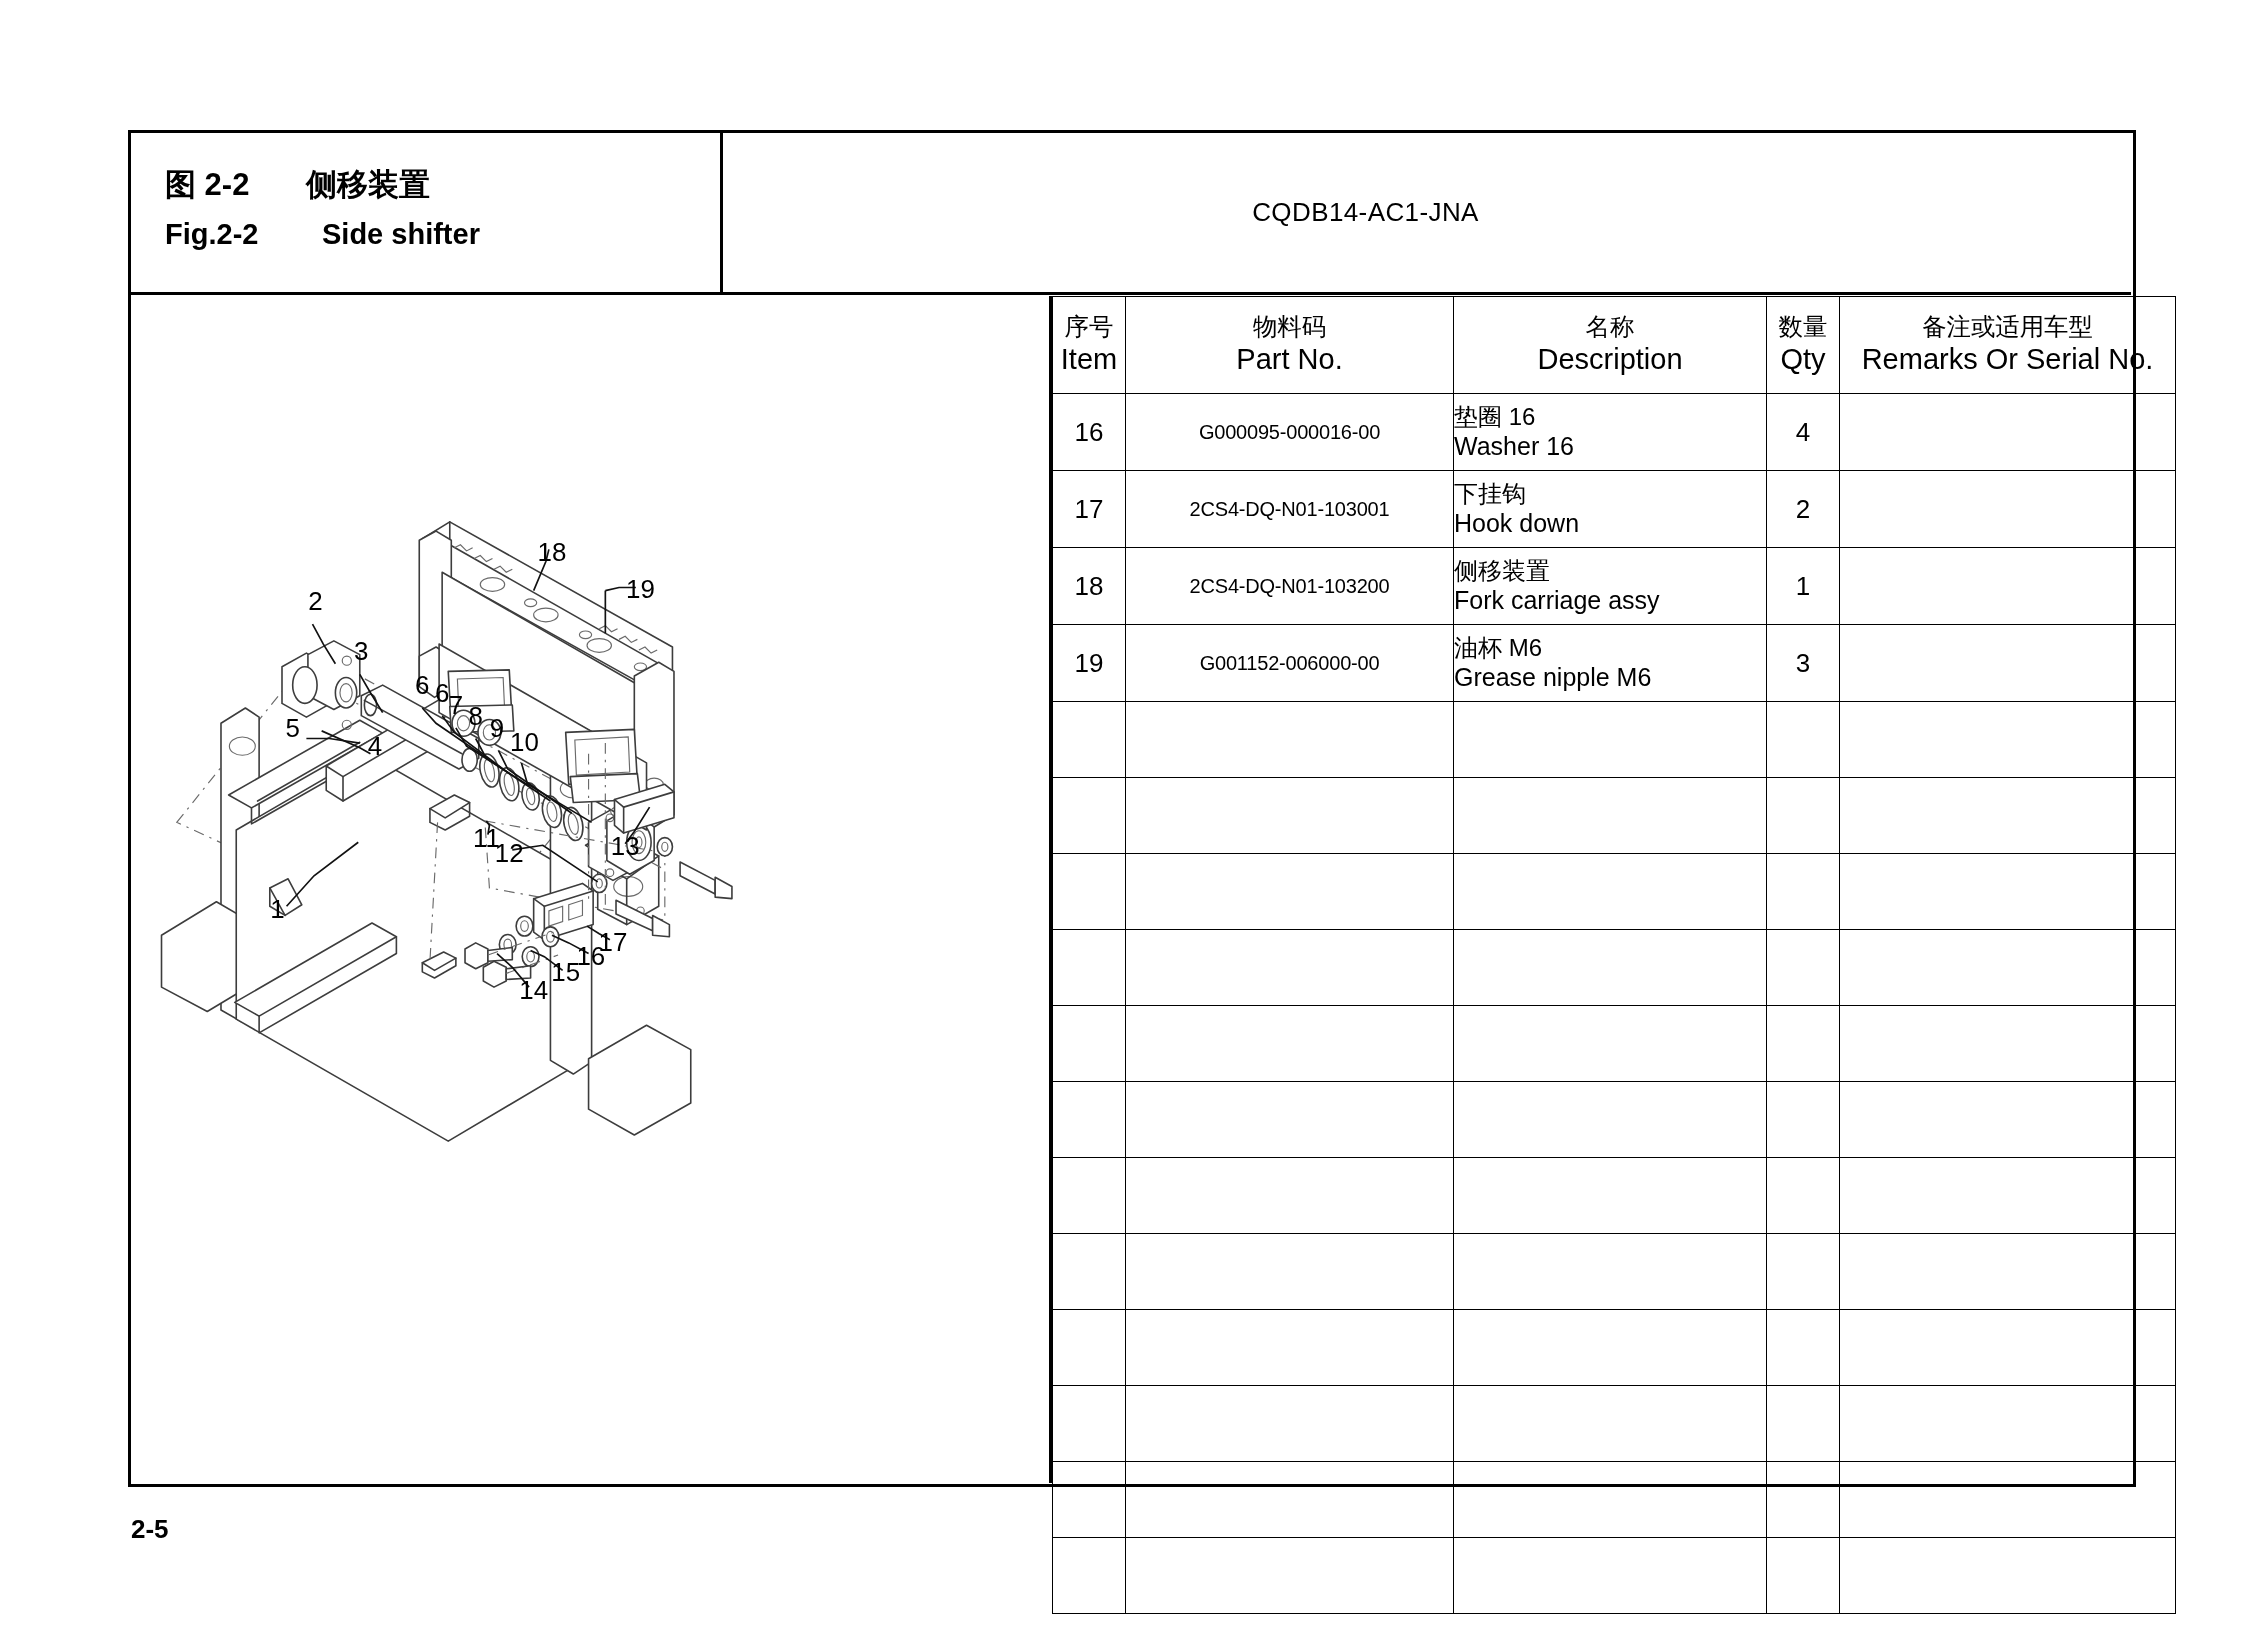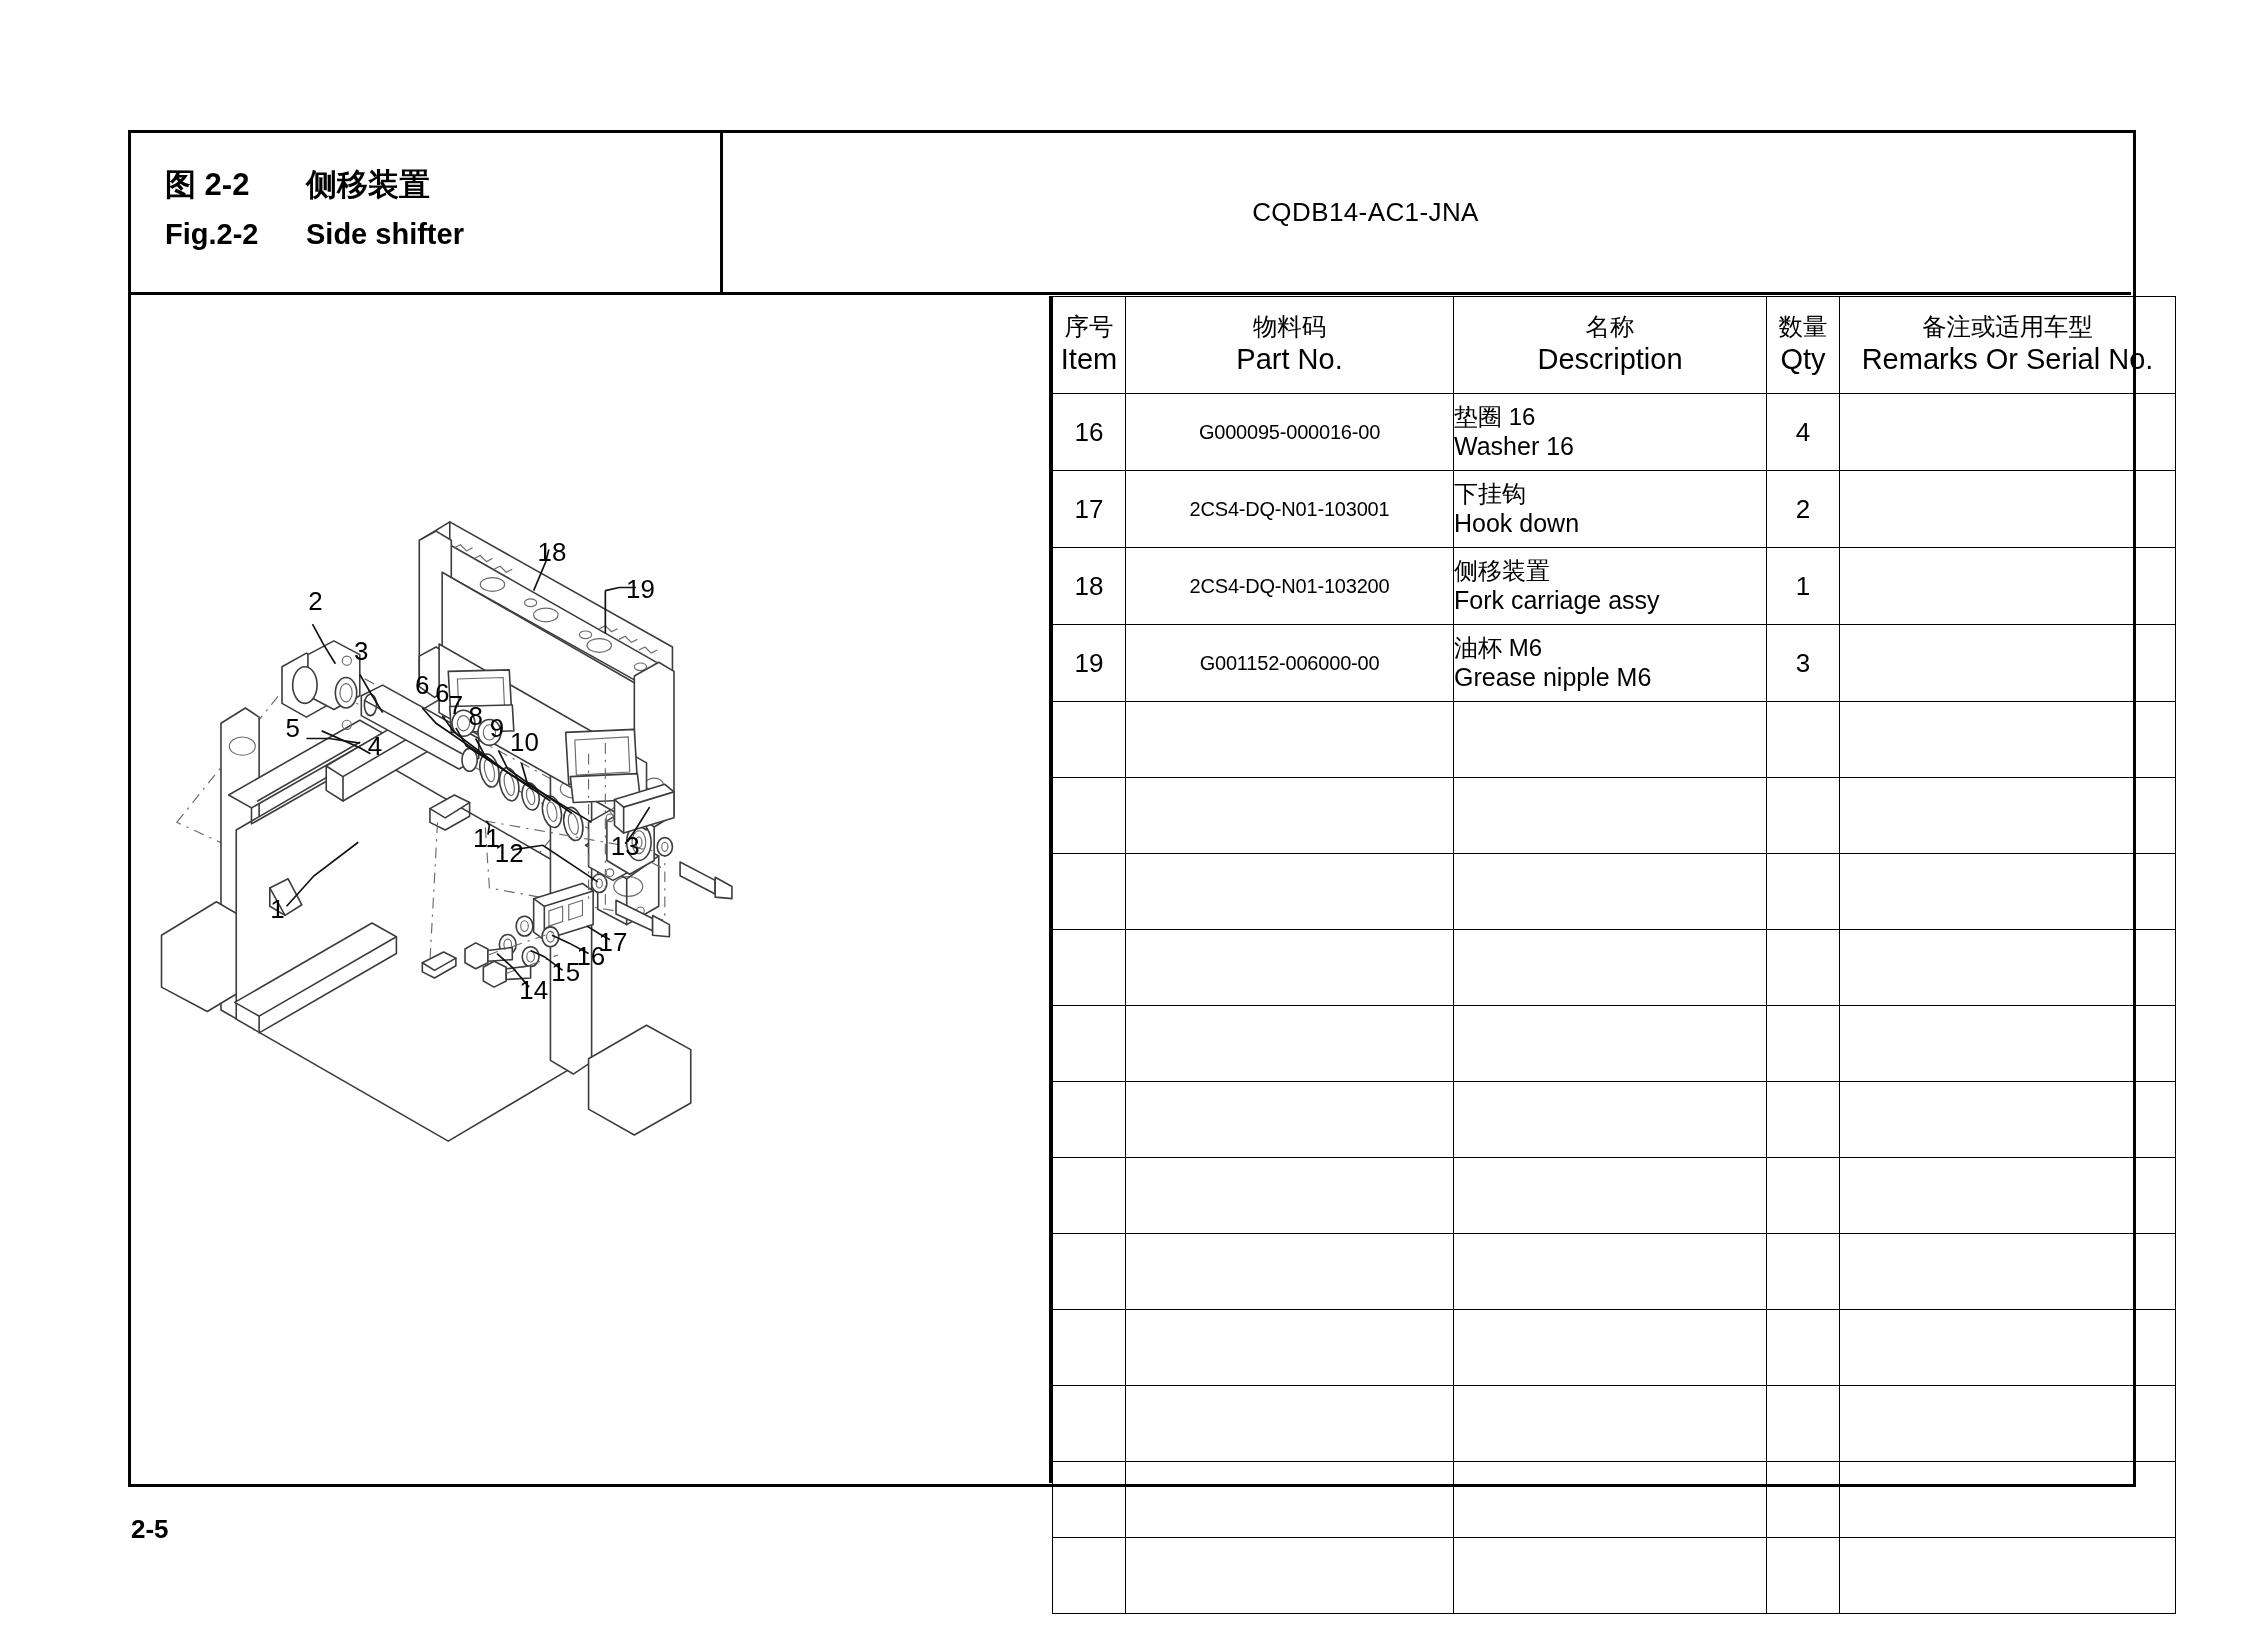--- a/index.html
+++ b/index.html
@@ -43,21 +43,21 @@
     top: 30.5px;
   }
   .title-line {
     display: flex;
     align-items: baseline;
     white-space: nowrap;
     font-weight: bold;
     color: #000;
   }
   .title-line-cn { font-size: 31px; margin-bottom: 12.2px; }
-  .title-line-en { font-size: 29px; }
+  .title-line-en { font-size: 29px; gap: 16px; }
   .title-fig { width: 141px; display: inline-block; }
 
   
   #model-block {
     position: absolute;
     left: 674px;
     top: 0;
     width: 1121px;
     height: 159px;
     display: flex;

